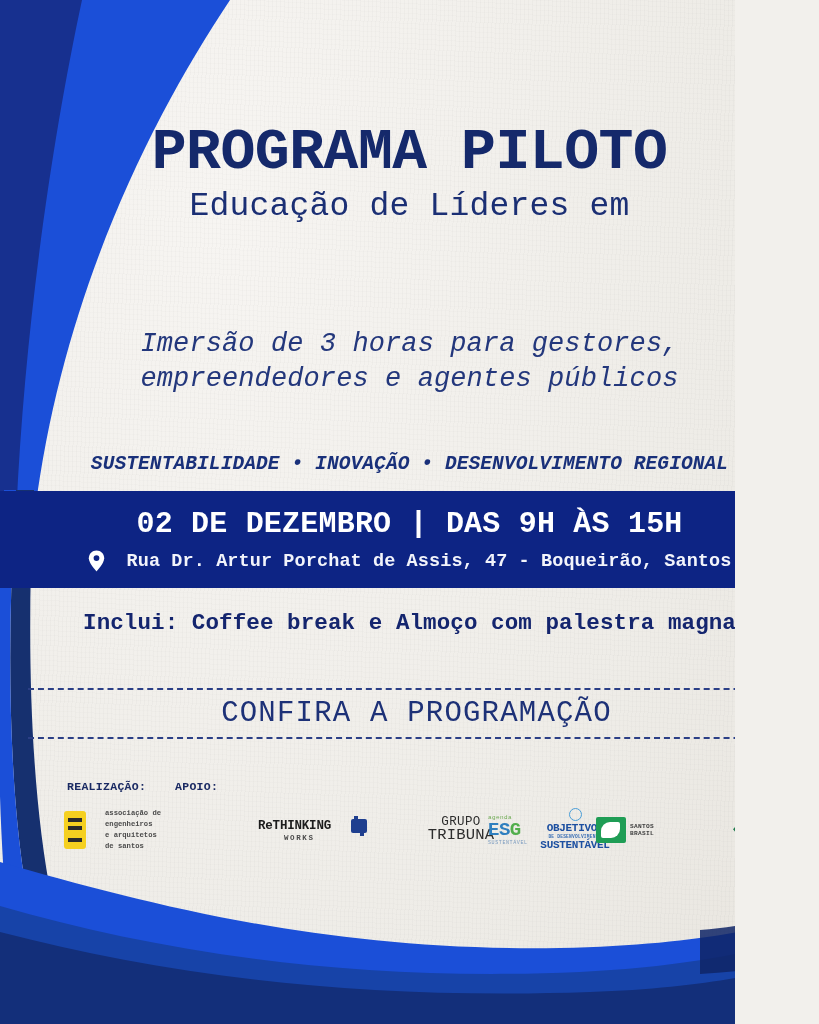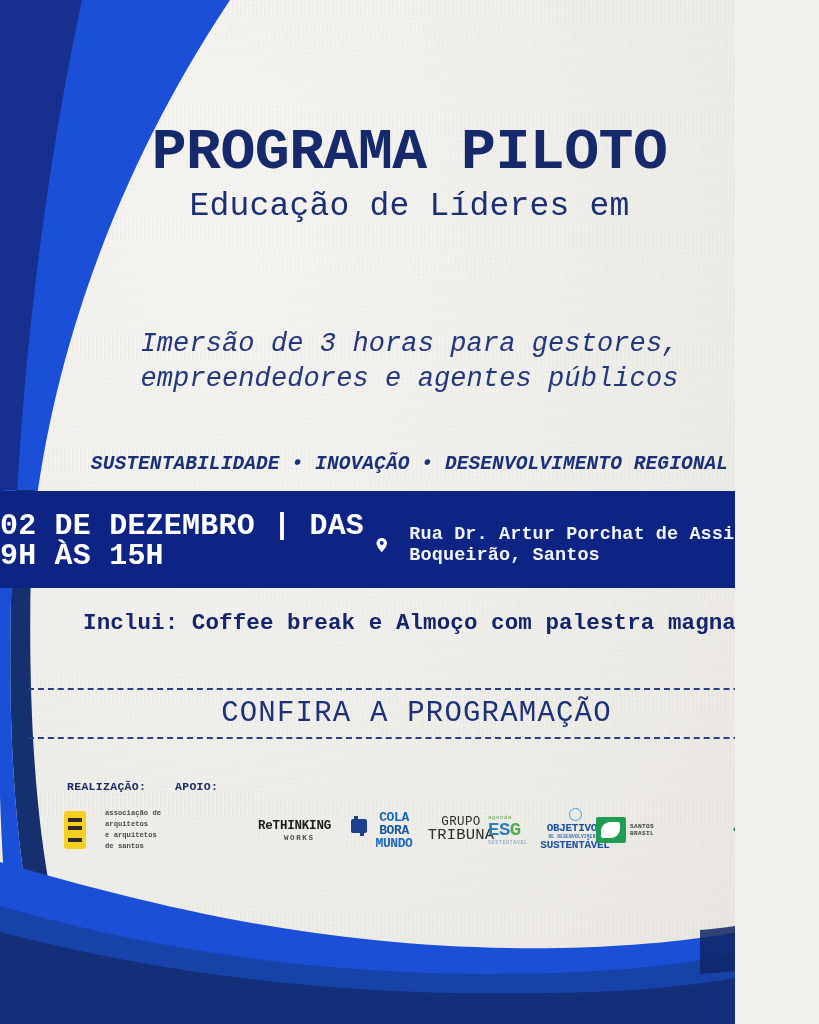--- a/index.html
+++ b/index.html
@@ -68,21 +68,21 @@
     font-size:19.5px;
     color:#19307a;
     letter-spacing:0.1px;
     margin-top:48px;
   }
 
   
   .banner {
     position:absolute; left:0; top:491px; width:819px; height:97px;
     background:#0d2484;
-    display:flex; flex-direction:row;
+    display:flex; flex-direction:column;
     align-items:center; justify-content:center;
   }
   .banner-date {
     color:#ffffff;
     font-size:30px;
     font-weight:bold;
     letter-spacing:0.2px;
     line-height:1;
     margin-top:2px;
   }
@@ -279,40 +279,35 @@
 
       <div class="s-label realizacao">REALIZAÇÃO:</div>
       <div class="s-label apoio">APOIO:</div>
 
       <div class="logo-row">
 
         <div class="logo aeas">
           <div class="aeas-mark"></div>
           <div class="aeas-txt">
             <div>associação de</div>
-            <div>arquitetos</div>
+            <div>engenheiros</div>
             <div>e arquitetos</div>
             <div>de santos</div>
           </div>
         </div>
 
 
         <div class="logo rtw">
           <div class="rtw-r1">
             <span class="rtw-t1">ReTHINKING</span>
             <span class="rtw-mark"></span>
           </div>
           <div class="rtw-t2">WORKS</div>
         </div>
 
-        <div class="logo cbm">
-          <div class="cbm-l">COLA</div>
-          <div class="cbm-l cbm-l2">BORA</div>
-          <div class="cbm-l">MUNDO</div>
-        </div>
 
         <div class="logo gtr">
           <div class="gtr-1">GRUPO</div>
           <div class="gtr-2">TRIBUNA</div>
         </div>
 
         <div class="logo esg">
           <div class="esg-top">agenda</div>
           <div class="esg-mid"><span style="color:#2f7fbf">ES</span><span>G</span></div>
           <div class="esg-bot">SUSTENTÁVEL</div>

